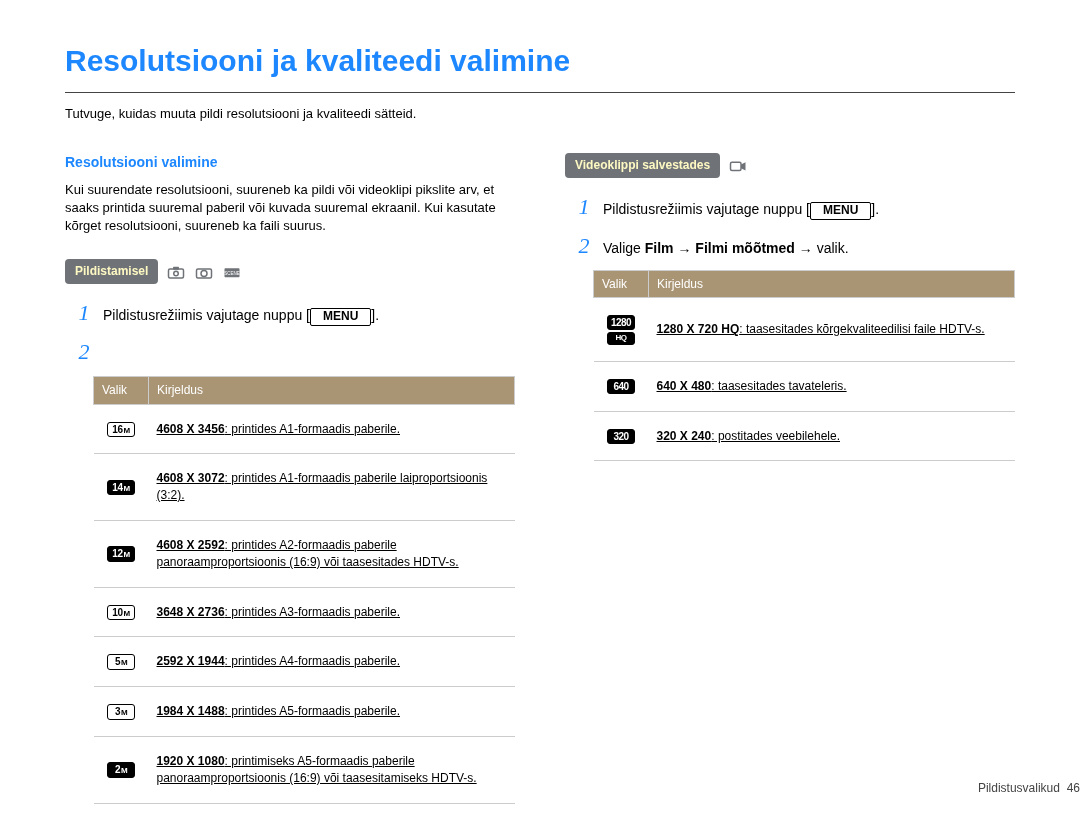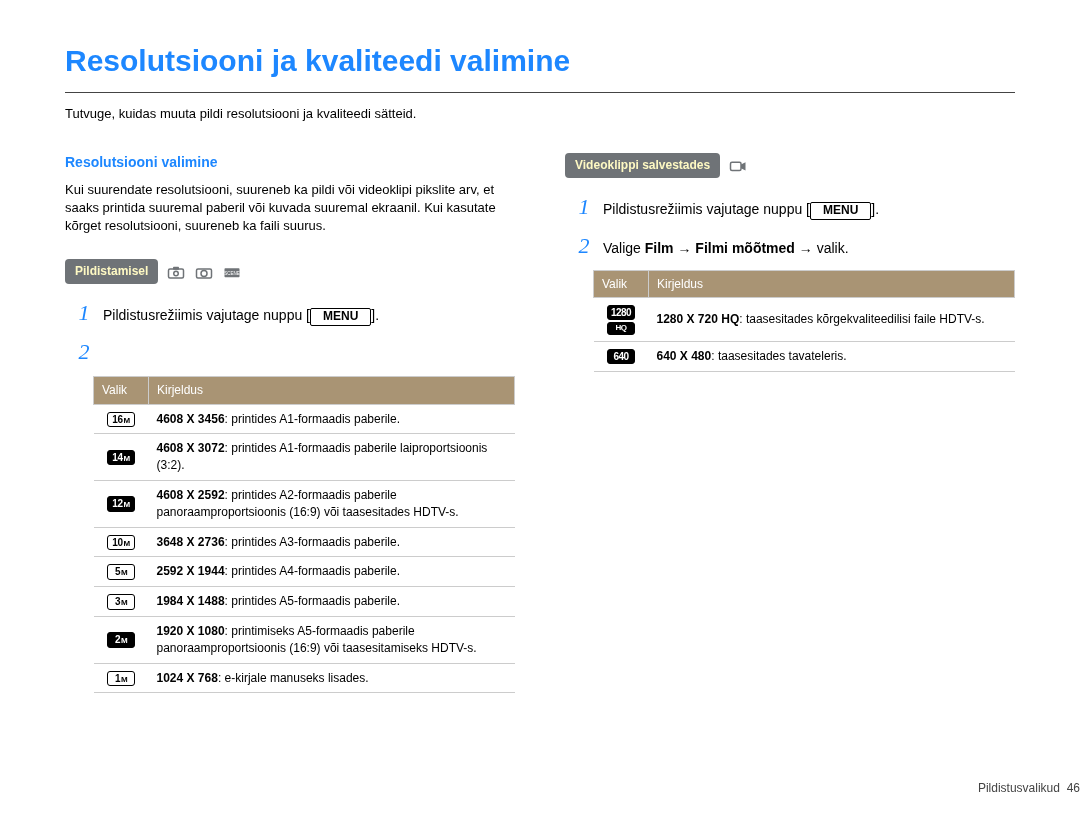--- a/index.html
+++ b/index.html
@@ -100,23 +100,24 @@
   table.opt thead th {
     background: #a99474;
     color: #fff;
     font-weight: normal;
     text-align: left;
     padding: 5px 8px;
     border: 1px solid #ccc;
   }
   table.opt thead th:first-child { width: 55px; }
   table.opt tbody td {
-    padding: 6px 8px;
+    padding: 16px 8px;
     border-bottom: 1px solid #ccc;
     vertical-align: middle;
+    text-decoration: underline;
   }
   table.opt tbody td:first-child {
     text-align: center;
   }
   .res-icon {
     display: inline-flex;
     align-items: baseline;
     justify-content: center;
     border: 1.5px solid #000;
     border-radius: 3px;
@@ -273,20 +274,24 @@
       <td><span class="res-icon-stack">
       <span class="res-icon wide">1280</span>
       <span class="res-icon wide hq">HQ</span>
     </span></td>
       <td><span class="bold">1280 X 720 HQ</span>: taasesitades kõrgekvaliteedilisi faile HDTV-s.</td>
           </tr>
           <tr>
       <td><span class="res-icon wide">640</span></td>
       <td><span class="bold">640 X 480</span>: taasesitades tavateleris.</td>
           </tr>
+          <tr>
+      <td><span class="res-icon wide">320</span></td>
+      <td><span class="bold">320 X 240</span>: postitades veebilehele.</td>
+          </tr>
         </tbody>
     </table>
   </div>
 </div>
 
 <div class="footer">
   <span>Pildistusvalikud</span>&nbsp;&nbsp;<span>46</span>
 </div>
 
 </body></html>

